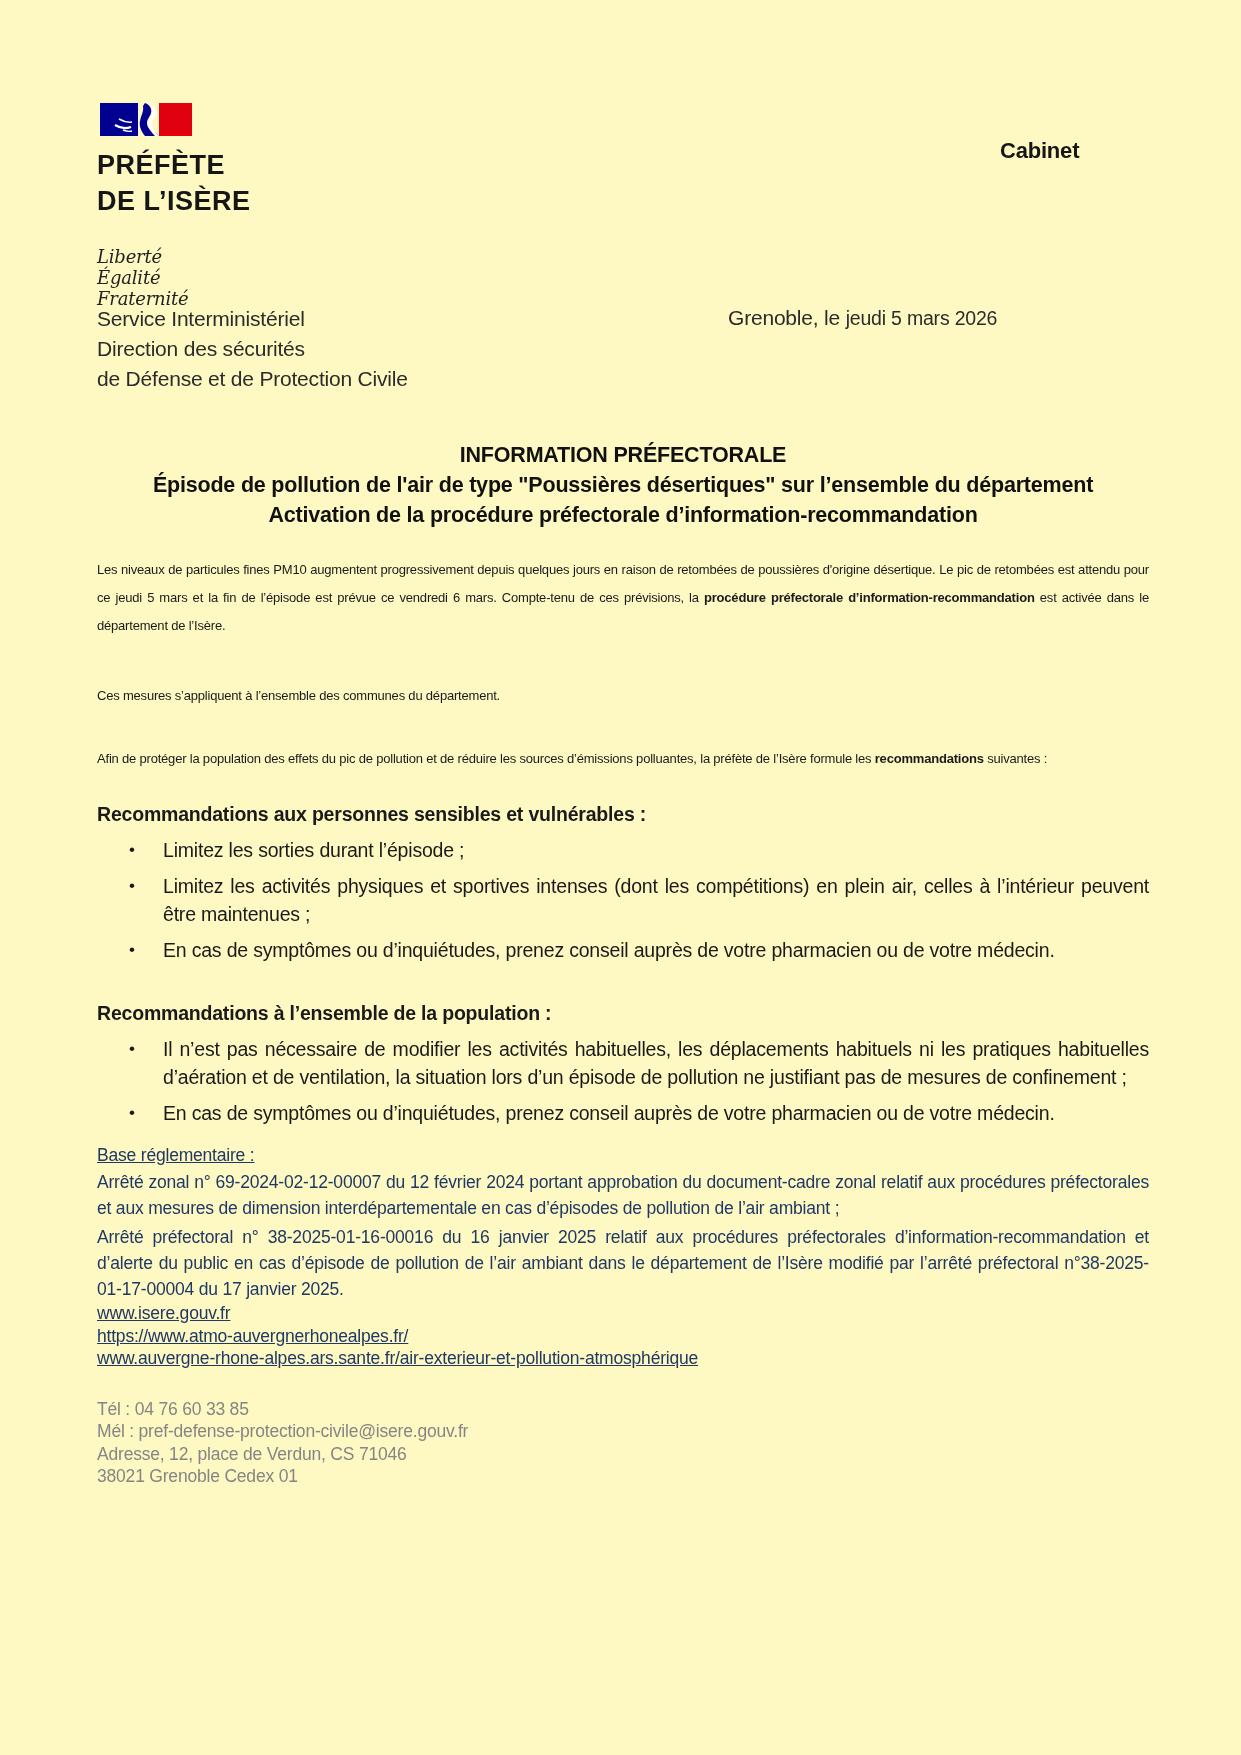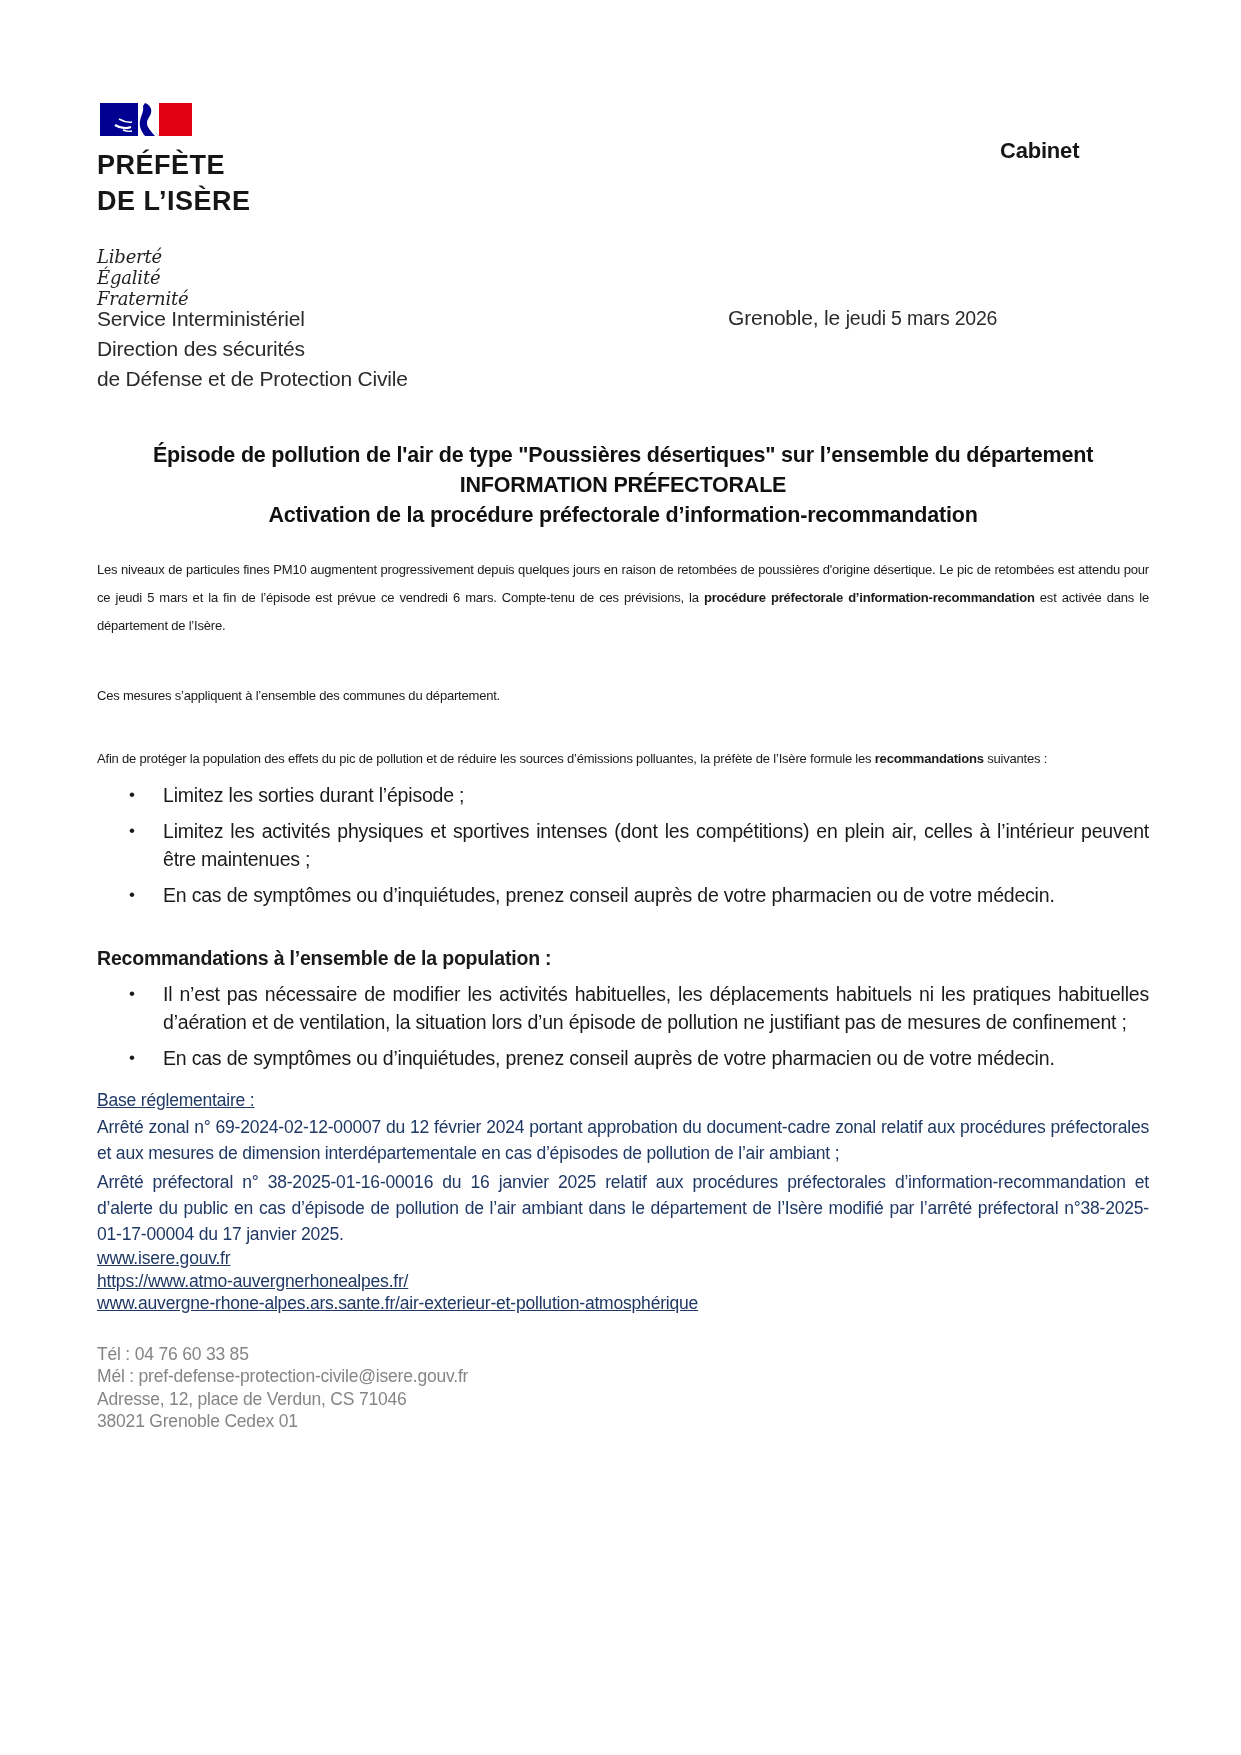--- a/index.html
+++ b/index.html
@@ -1,20 +1,20 @@
 <!DOCTYPE html>
 <html lang="fr"><head>
 <meta charset="utf-8">
 <style>
   html,body { margin:0; padding:0; background:#e8e8e8; }
   .page {
     position:relative;
     width:1241px; height:1755px;
     margin:0 auto;
-    background:#ffffff;
+    background:#fef9c3;
     font-family:"Liberation Sans", sans-serif;
     color:#1a1a1a;
     overflow:hidden;
     letter-spacing:-0.2px;
   }
 
   
   .logo-block { position:absolute; left:97px; top:103px; }
   .flag { display:block; }
   .gov-name {
@@ -123,31 +123,32 @@
     <div>Service Interministériel</div>
     <div>Direction des sécurités</div>
     <div>de Défense et de Protection Civile</div>
   </div>
 
   <div class="dateline"><span>Grenoble, le </span><span class="date-part">jeudi 5 mars 2026</span></div>
 
   <div class="content">
 
     <div class="title">
+      <div>INFORMATION PRÉFECTORALE</div>
       <div>Épisode de pollution de l'air de type "Poussières désertiques" sur l’ensemble du département</div>
-      <div>INFORMATION PRÉFECTORALE</div>
       <div>Activation de la procédure préfectorale d’information-recommandation</div>
     </div>
 
     <div class="para p1"><span>Les niveaux de particules fines PM10 augmentent progressivement depuis quelques jours en raison de retombées de poussières d'origine désertique. Le pic de retombées est attendu pour ce jeudi 5 mars et la fin de l’épisode est prévue ce vendredi 6 mars. Compte-tenu de ces prévisions, la </span><b>procédure préfectorale  d’information-recommandation</b><span> est activée dans le département de l’Isère.</span></div>
 
     <div class="para p2">Ces mesures s’appliquent à l’ensemble des communes du département.</div>
 
     <div class="para p3"><span>Afin de protéger la population des effets du pic de pollution et de réduire les sources d’émissions polluantes, la préfète de l’Isère formule les </span><b>recommandations</b><span> suivantes :</span></div>
 
+    <div class="sec-heading">Recommandations aux personnes sensibles et vulnérables :</div>
     <div class="bullets">
       <div class="bullet"><span class="dot">•</span><span>Limitez les sorties durant l’épisode ;</span></div>
       <div class="bullet"><span class="dot">•</span><span>Limitez les activités physiques et sportives intenses (dont les compétitions) en plein air, celles à l’intérieur peuvent être maintenues ;</span></div>
       <div class="bullet"><span class="dot">•</span><span>En cas de symptômes ou d’inquiétudes, prenez conseil auprès de votre pharmacien ou de votre médecin.</span></div>
     </div>
 
     <div class="sec-heading sec2-heading">Recommandations à l’ensemble de la population :</div>
     <div class="bullets">
       <div class="bullet"><span class="dot">•</span><span>Il n’est pas nécessaire de modifier les activités habituelles, les déplacements habituels ni les pratiques habituelles d’aération et de ventilation, la situation lors d’un épisode de pollution ne justifiant pas de mesures de confinement ;</span></div>
       <div class="bullet"><span class="dot">•</span><span>En cas de symptômes ou d’inquiétudes, prenez conseil auprès de votre pharmacien ou de votre médecin.</span></div>

